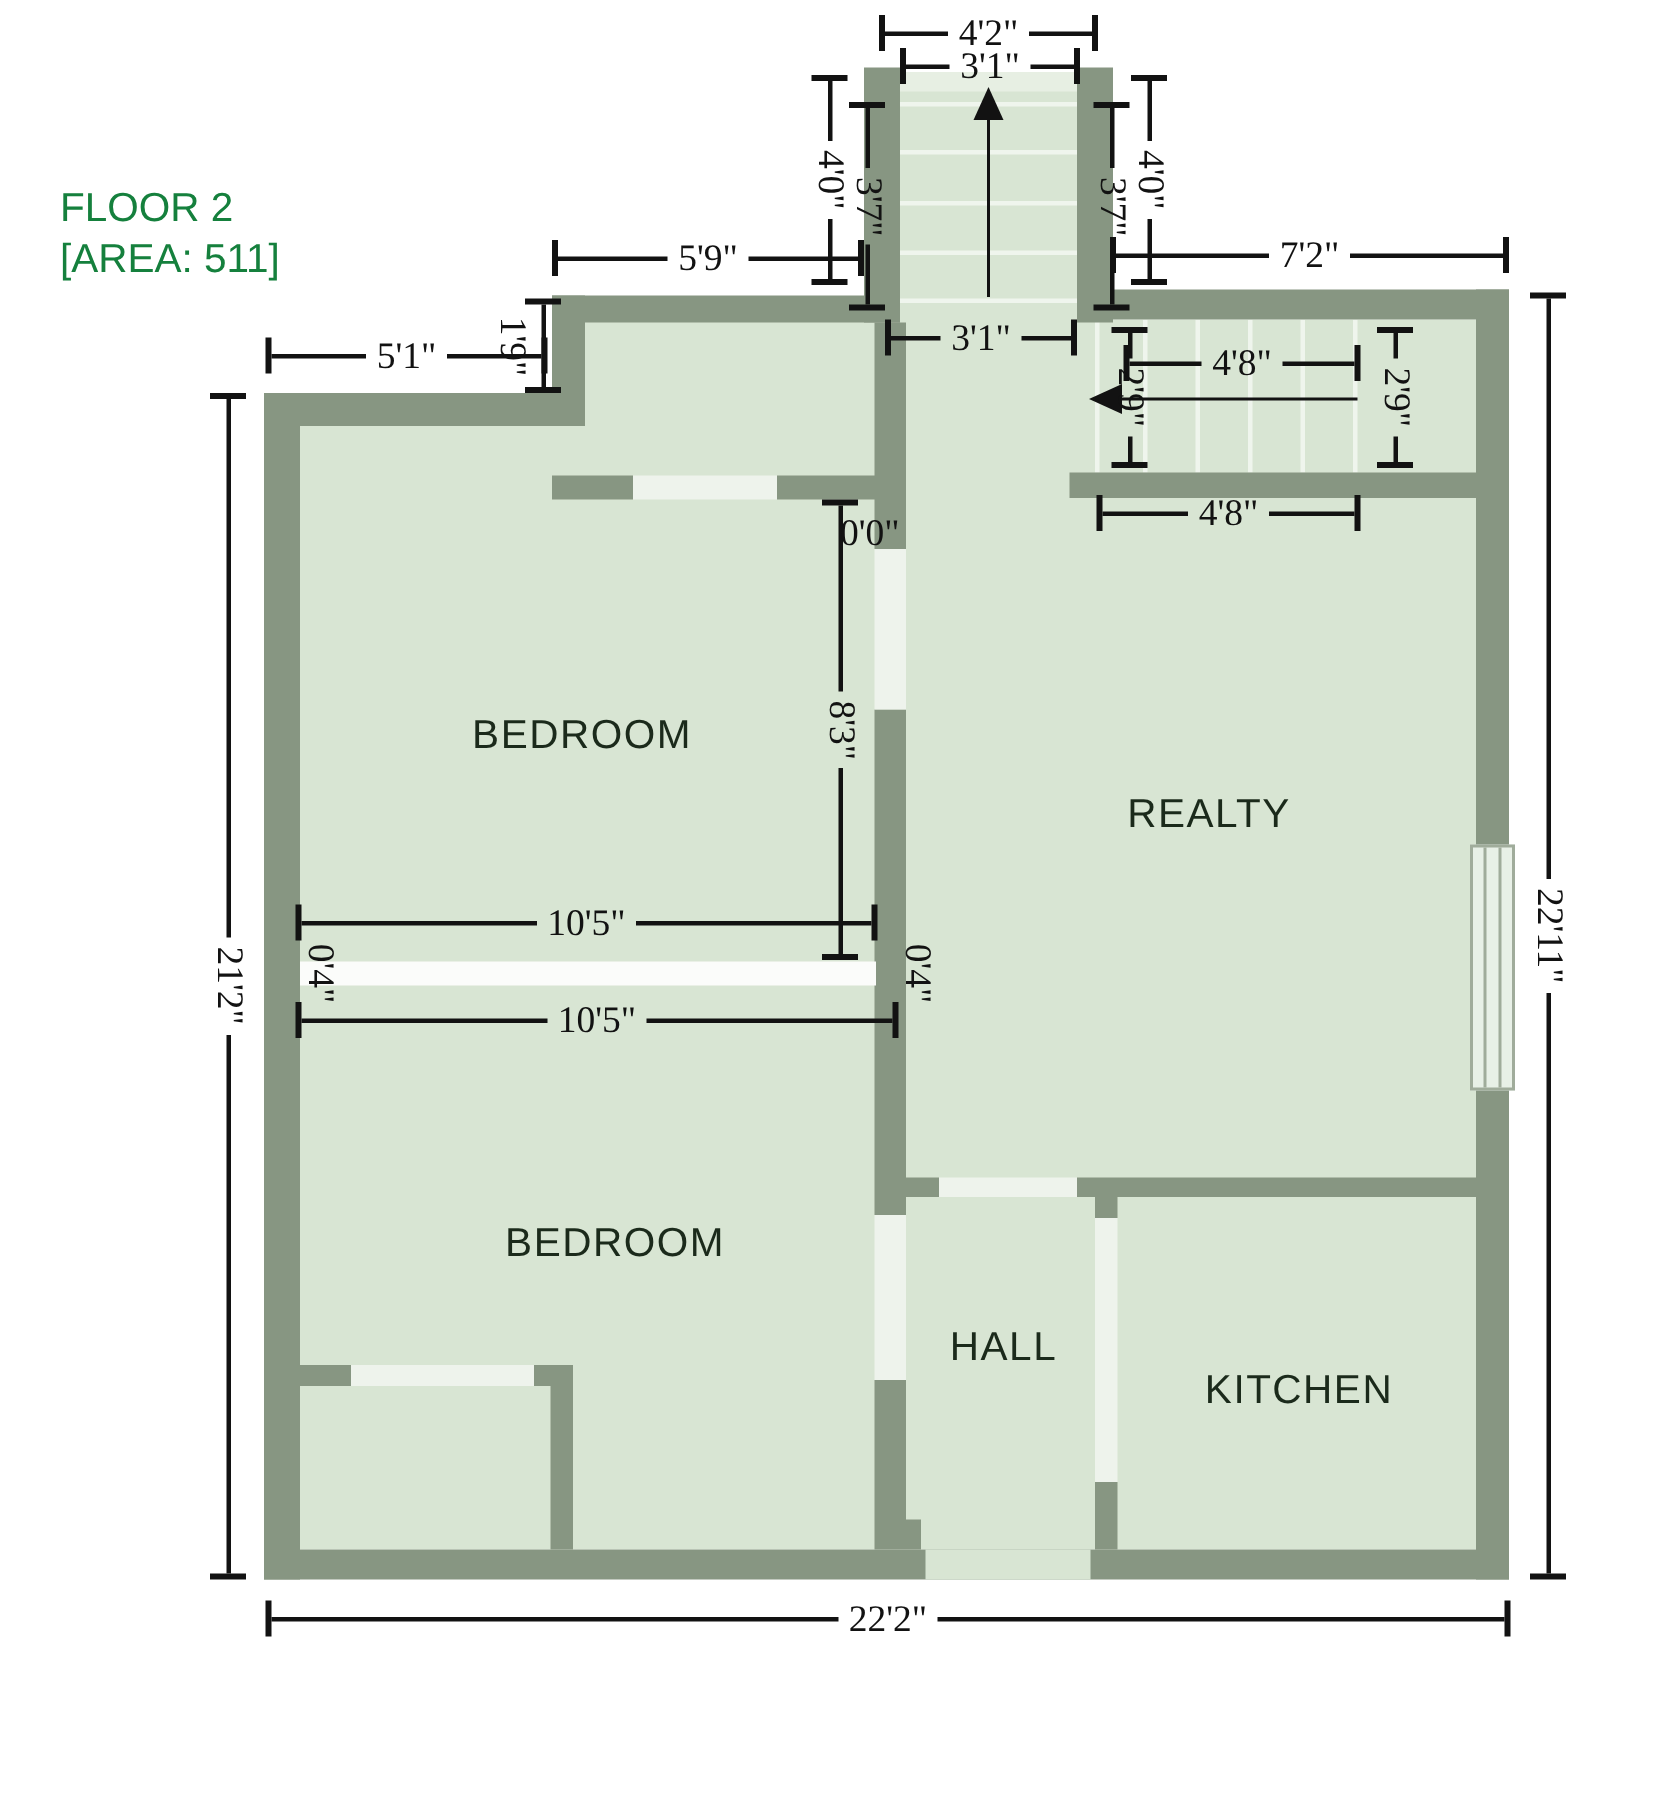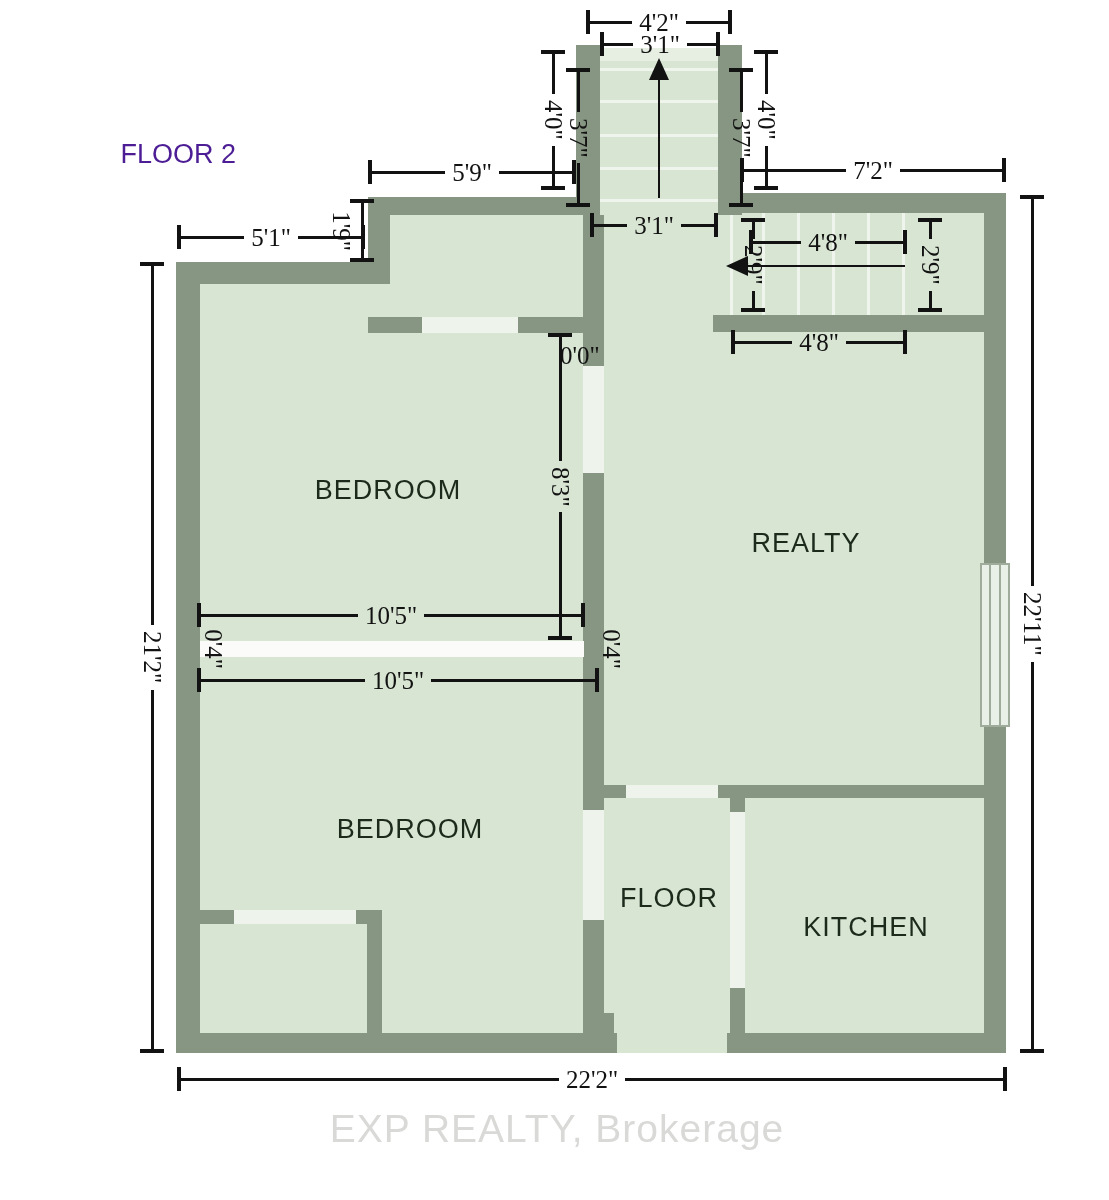--- a/index.html
+++ b/index.html
@@ -24,22 +24,22 @@
   .dim.v .tick{height:4px;width:24px;background:var(--dim);flex:none;}
   .dim.v .seg{width:3px;flex:1;background:var(--dim);}
   .dim.v .lbl{padding:6px 0;}
   .lbl,.htext,.vtext{font-family:"Liberation Serif",serif;font-size:25px;color:var(--dim);white-space:nowrap;}
   .vtext{position:absolute;writing-mode:vertical-rl;transform:translate(-50%,-50%);}
   .dim.v .lbl{writing-mode:vertical-rl;}
   .htext{position:absolute;}
 
   .room{position:absolute;transform:translate(-50%,-50%);font-size:27px;letter-spacing:1px;
         color:var(--label);white-space:nowrap;}
-  #title{position:absolute;left:40px;top:122px;width:196px;text-align:right;font-size:27px;
-         color:#4c1d95;line-height:1.25;margin-top:16px;}
+  #title{position:absolute;left:40px;top:122px;width:196px;text-align:left;font-size:27px;
+         color:#15803d;line-height:1.25;}
   #watermark{position:absolute;left:557px;top:1129px;transform:translate(-50%,-50%);
              font-size:39px;letter-spacing:1px;color:var(--watermark);white-space:nowrap;}
 
   .window-box{position:absolute;left:980px;top:563px;width:30px;height:164px;
               background:var(--window-fill);border:2px solid var(--window-frame);box-sizing:border-box;}
   .window-box .pane{position:absolute;top:0;bottom:0;width:2px;background:var(--window-frame);}
 
   .arrow-line-v{position:absolute;left:658px;top:80px;width:2px;height:118px;background:var(--dim);}
   .arrow-head-up{position:absolute;left:649px;top:58px;width:0;height:0;
                  border-left:10px solid transparent;border-right:10px solid transparent;
@@ -49,20 +49,21 @@
                    border-top:10px solid transparent;border-bottom:10px solid transparent;
                    border-right:22px solid var(--dim);}
 </style>
 </head>
 <body>
 
 <div id="stage">
 
   <div id="title">
     <div>FLOOR 2</div>
+    <div>[AREA: 511]</div>
   </div>
 
   <div class="floor" style="left:200px;top:284px;width:784px;height:749px;"></div>
   <div class="floor" style="left:390px;top:213px;width:594px;height:75px;"></div>
   <div class="floor" style="left:600px;top:48px;width:118px;height:170px;"></div>
 
   <div class="landing" style="left:600px;top:48px;width:118px;height:13px;"></div>
   <div class="tread-h" style="left:600px;top:68px;width:118px;"></div>
   <div class="tread-h" style="left:600px;top:100px;width:118px;"></div>
   <div class="tread-h" style="left:600px;top:134px;width:118px;"></div>
@@ -267,18 +268,17 @@
   </div>
 
   <div class="htext" style="left:560px;top:342px;">0'0"</div>
   <div class="vtext" style="left:213px;top:649px;">0'4"</div>
   <div class="vtext" style="left:611px;top:649px;">0'4"</div>
   <div class="vtext" style="left:341px;top:231px;">1'9"</div>
 
   <div class="room" style="left:388px;top:490px;">BEDROOM</div>
   <div class="room" style="left:806px;top:543px;">REALTY</div>
   <div class="room" style="left:410px;top:829px;">BEDROOM</div>
-  <div class="room" style="left:669px;top:898px;">FLOOR</div>
+  <div class="room" style="left:669px;top:898px;">HALL</div>
   <div class="room" style="left:866px;top:927px;">KITCHEN</div>
 
-  <div id="watermark">EXP REALTY, Brokerage</div>
 
 </div>
 
 </body></html>

